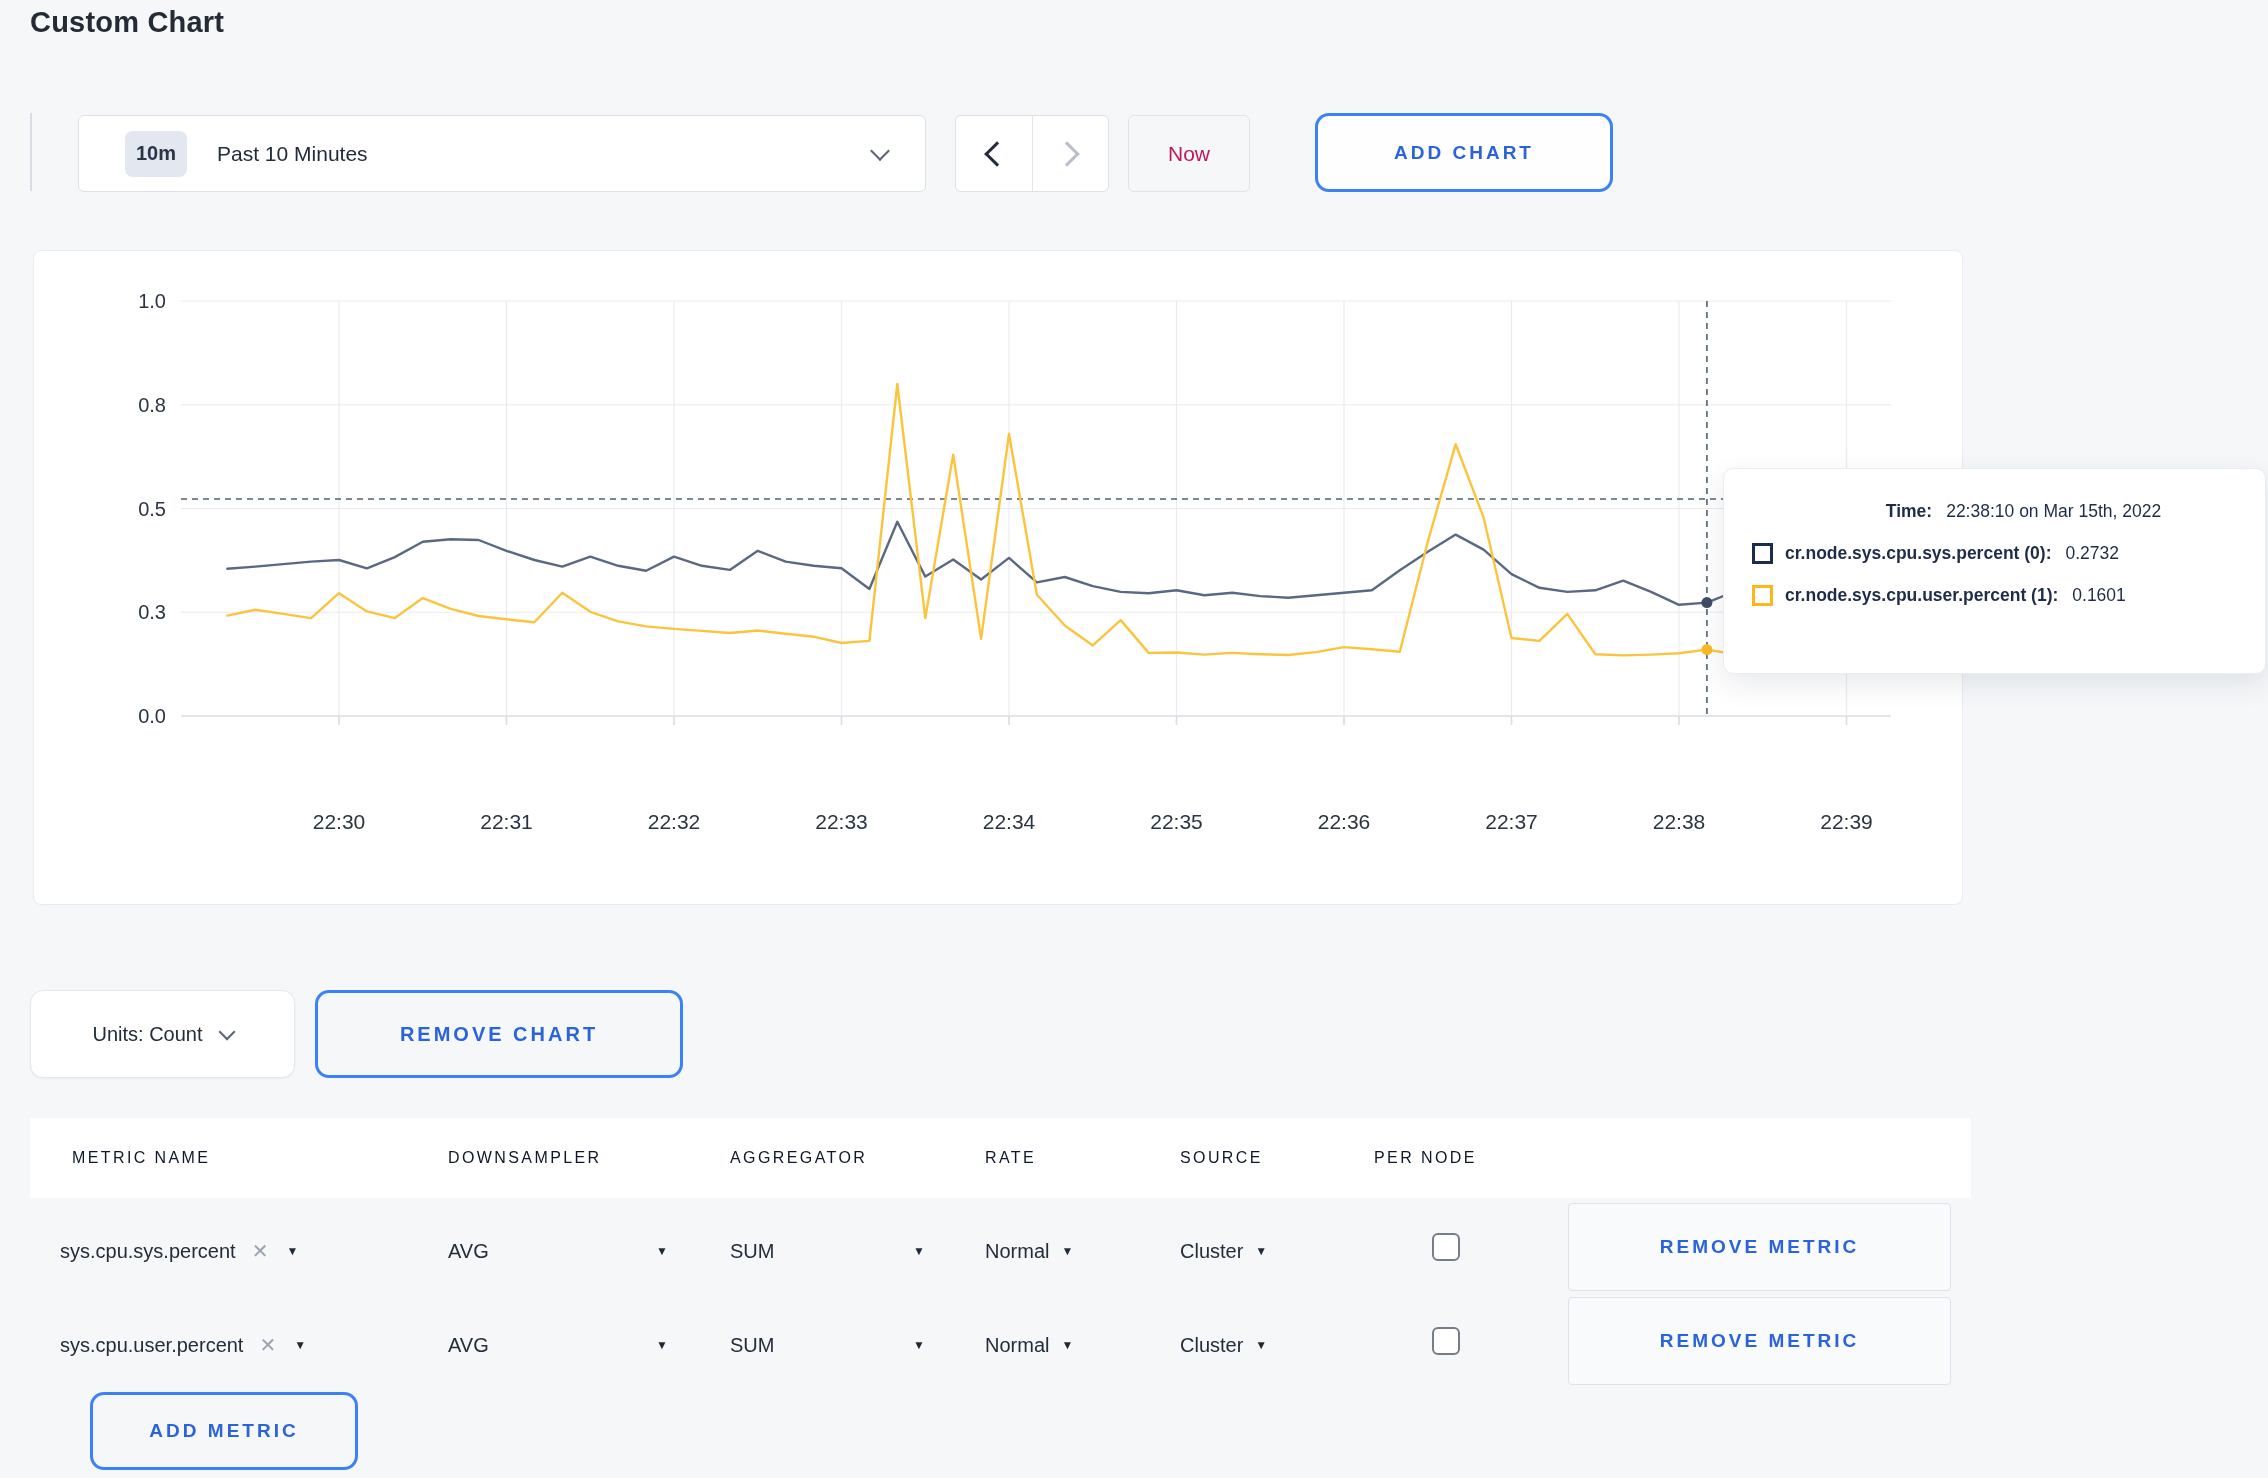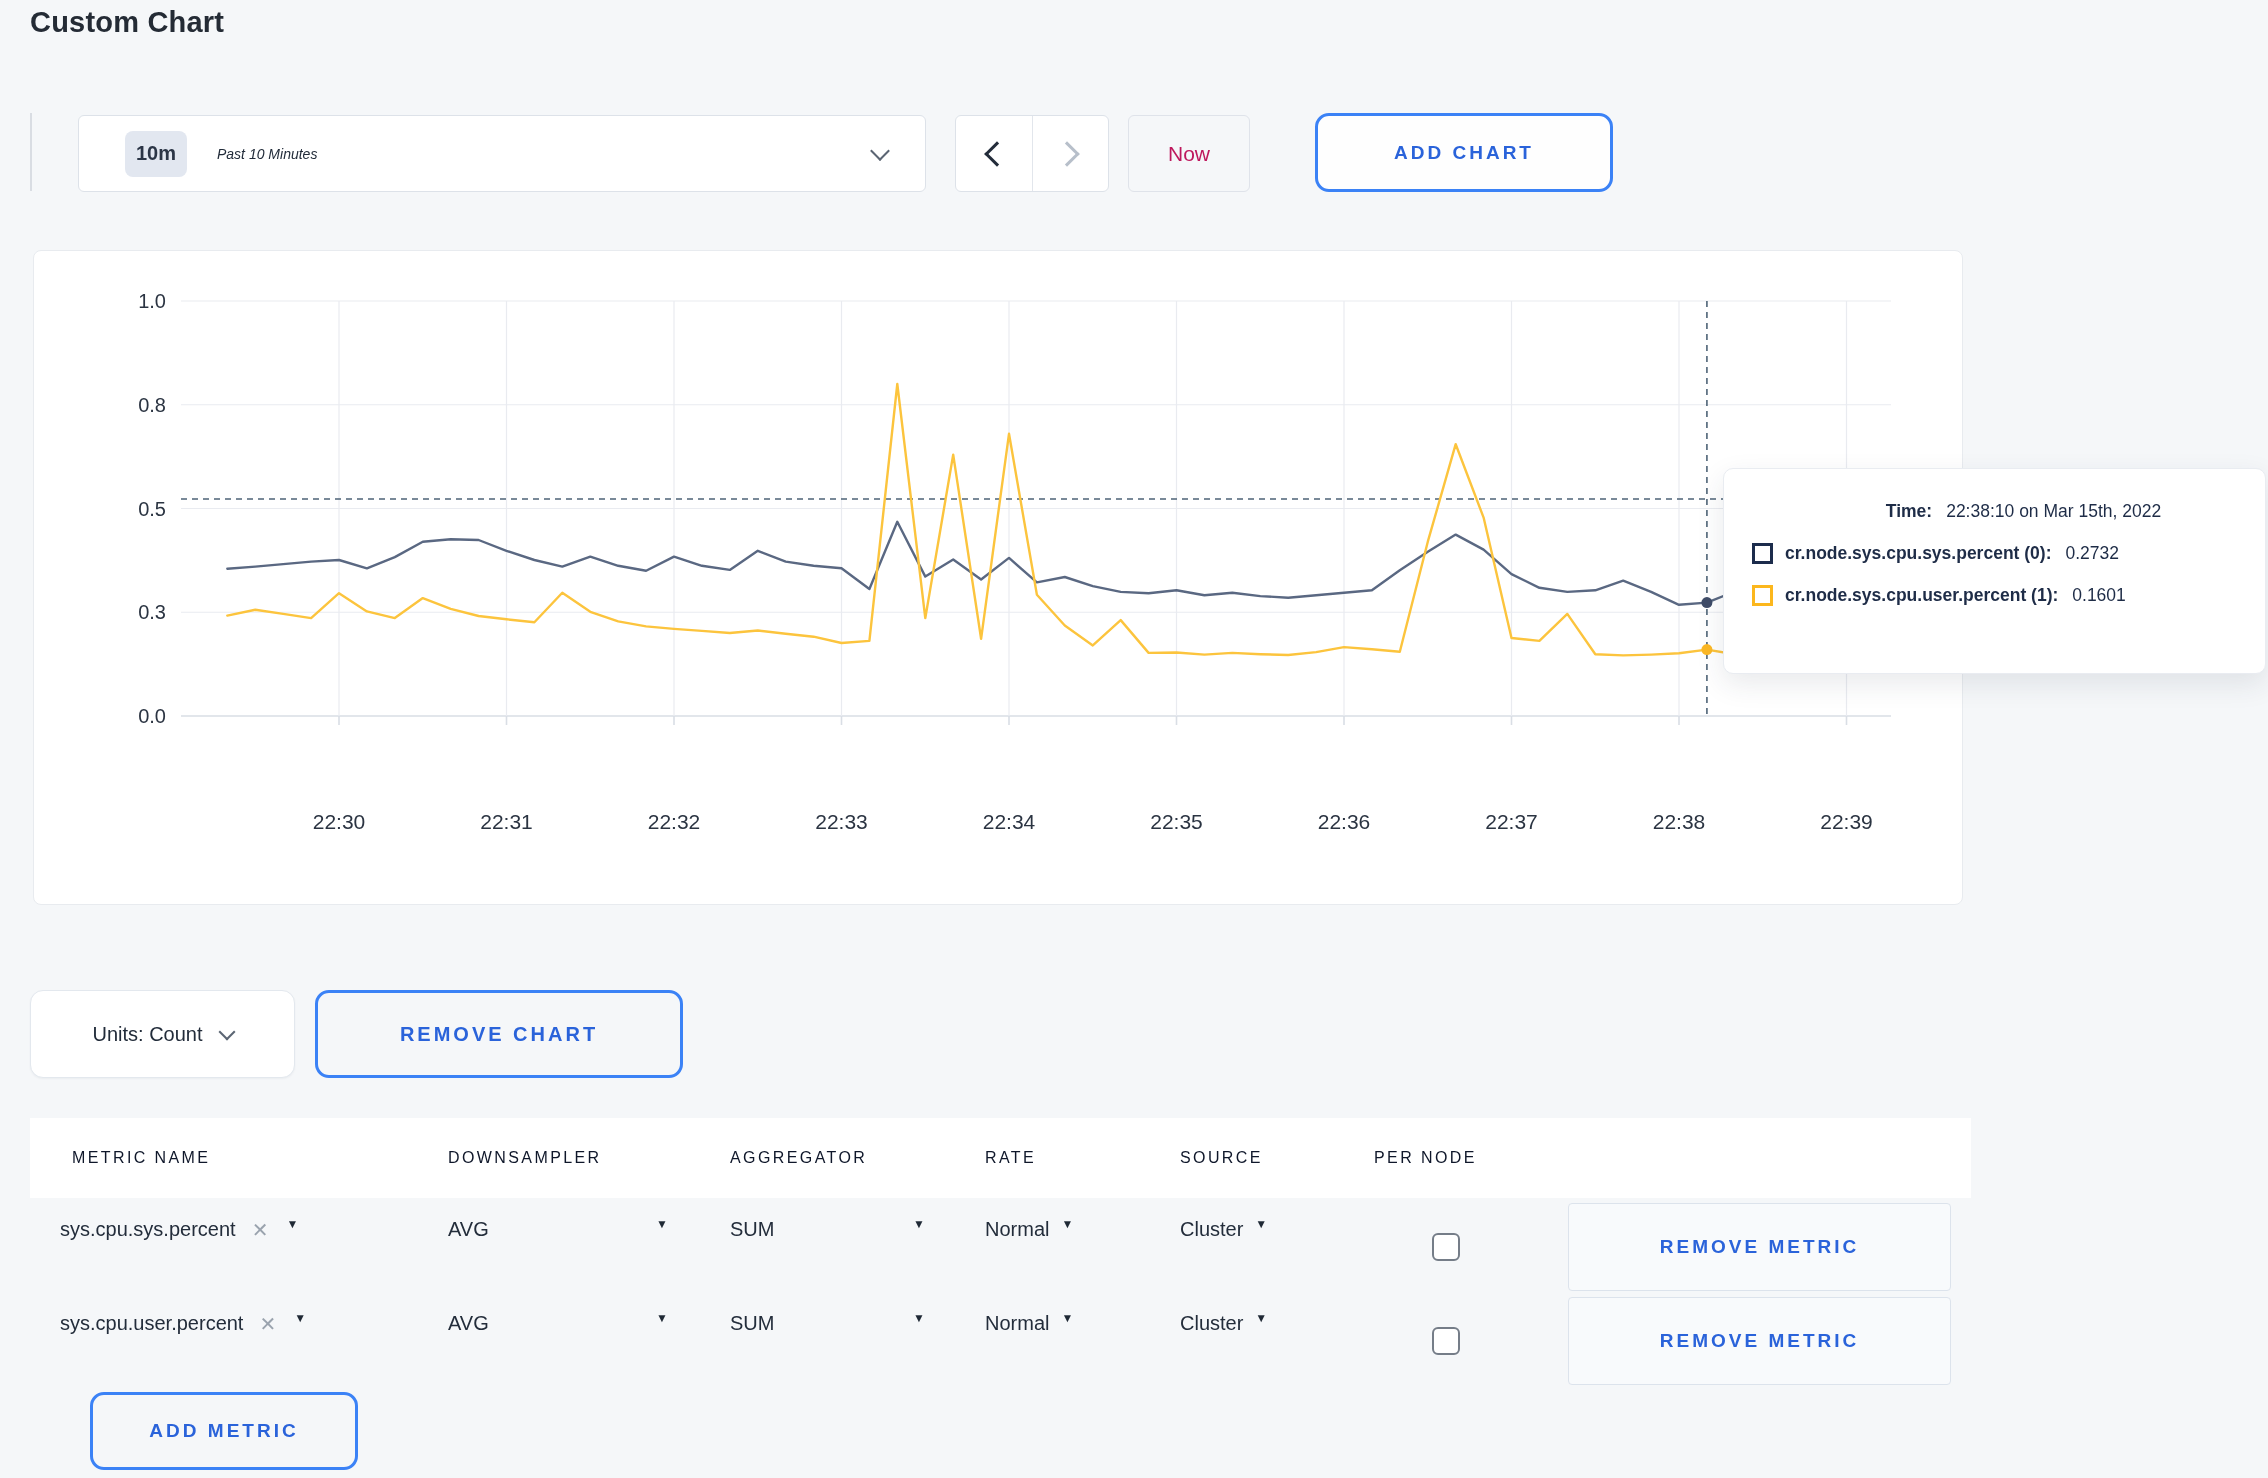--- a/index.html
+++ b/index.html
@@ -13,21 +13,21 @@
   
   .page-title{left:30px;top:6px;font-size:29px;font-weight:700;color:#242b35;letter-spacing:.2px;}
   
   .tb-divider{left:30px;top:113px;width:2px;height:78px;background:#d9dde3;}
   .timescale{
     left:78px;top:115px;width:848px;height:77px;background:#fff;border:1px solid #dde2e9;
     border-radius:6px;display:flex;align-items:center;box-sizing:border-box;cursor:pointer;padding-left:28px;
   }
   .ts-badge{margin-left:18px;width:62px;height:46px;border-radius:8px;background:#e2e7f0;
     display:flex;align-items:center;justify-content:center;font-size:20px;font-weight:700;color:#2b3546;}
-  .ts-label{margin-left:30px;font-size:14px;color:#222c3a;font-style:italic;}
+  .ts-label{margin-left:30px;font-size:21px;color:#222c3a;}
   .chev{display:inline-block;border-style:solid;border-width:0;transform-origin:center;}
   .chev-down{width:12px;height:12px;border-right:2px solid #5b6573;border-bottom:2px solid #5b6573;
     transform:rotate(45deg);margin-left:auto;margin-right:38px;margin-top:-6px;}
   .pager{left:955px;top:115px;width:154px;height:77px;background:#fff;border:1px solid #dde2e9;
     border-radius:6px;box-sizing:border-box;display:flex;}
   .pager-half{flex:1;display:flex;align-items:center;justify-content:center;cursor:pointer;}
   .pager-half + .pager-half{border-left:1px solid #e2e6ec;}
   .chev-left{width:15px;height:15px;border-left:3px solid #232c3a;border-bottom:3px solid #232c3a;
     transform:rotate(45deg);margin-left:6px;}
   .chev-right{width:15px;height:15px;border-right:3px solid #b7bfca;border-top:3px solid #b7bfca;
@@ -62,21 +62,21 @@
     border-radius:13px;box-sizing:border-box;display:flex;align-items:center;justify-content:center;
     font-size:20px;font-weight:400;color:#222c3a;box-shadow:0 1px 2px rgba(40,50,70,.05);cursor:pointer;}
   .units-chev{width:10px;height:10px;border-right:2px solid #5b6573;border-bottom:2px solid #5b6573;
     transform:rotate(45deg);margin-left:18px;margin-top:-5px;}
   .remove-chart{left:315px;top:990px;width:368px;height:88px;font-size:20px;}
   
   .mt-header{left:30px;top:1118px;width:1941px;height:80px;background:#fff;}
   .mt-h{position:absolute;top:0;height:80px;display:flex;align-items:center;
     font-size:16px;letter-spacing:2.4px;color:#0f172a;}
   .mt-row{left:30px;width:1941px;height:90px;}
-  .mt-cell{position:absolute;top:16px;height:90px;display:flex;align-items:flex-start;font-size:20px;color:#232d3b;}
+  .mt-cell{position:absolute;top:4px;height:90px;display:flex;align-items:center;font-size:20px;color:#232d3b;}
   .caret{font-size:12px;color:#1f2935;line-height:1;}
   .clear-x{font-size:20px;color:#9aa3ae;margin-left:16px;cursor:pointer;}
   .dd-caret{margin-left:18px;cursor:pointer;}
   .spread{justify-content:space-between;}
   .checkbox{position:absolute;top:31px;left:1402px;width:24px;height:24px;background:#fff;
     border:2px solid #757d88;border-radius:6px;cursor:pointer;}
   .remove-metric{position:absolute;left:1538px;top:1px;width:383px;height:88px;background:#f8fafc;
     border:1px solid #dce3ec;border-radius:4px;}
   .add-metric{left:90px;top:1392px;width:268px;height:78px;}
 </style>

